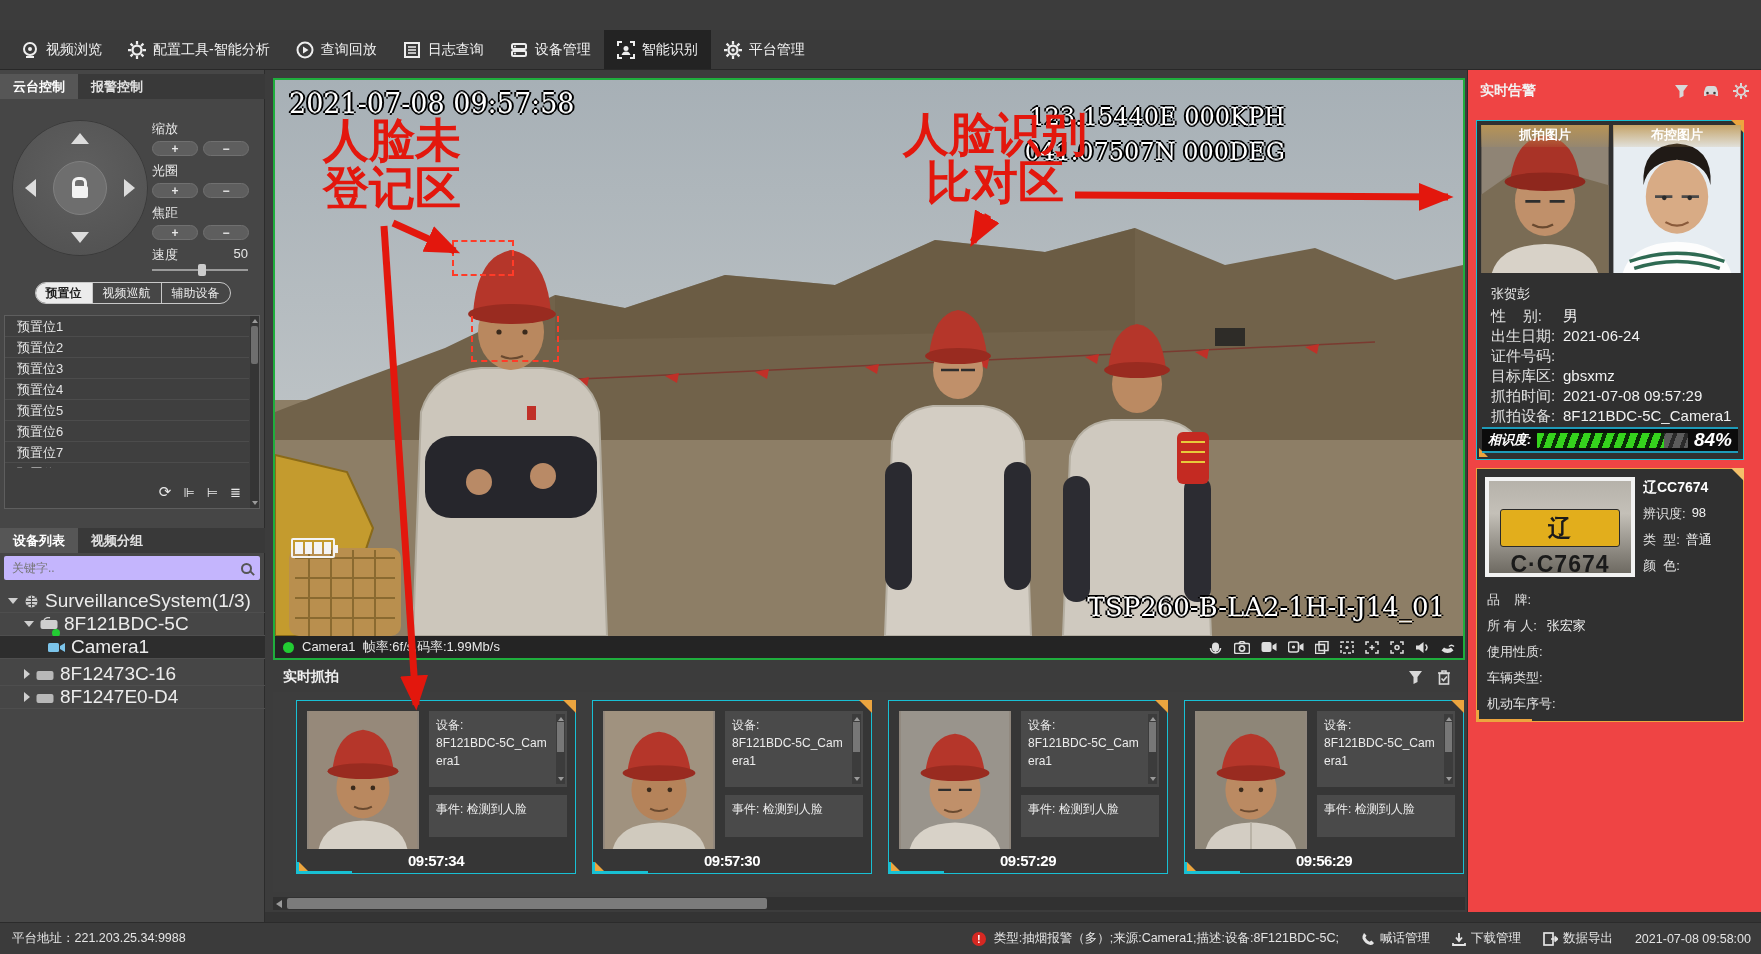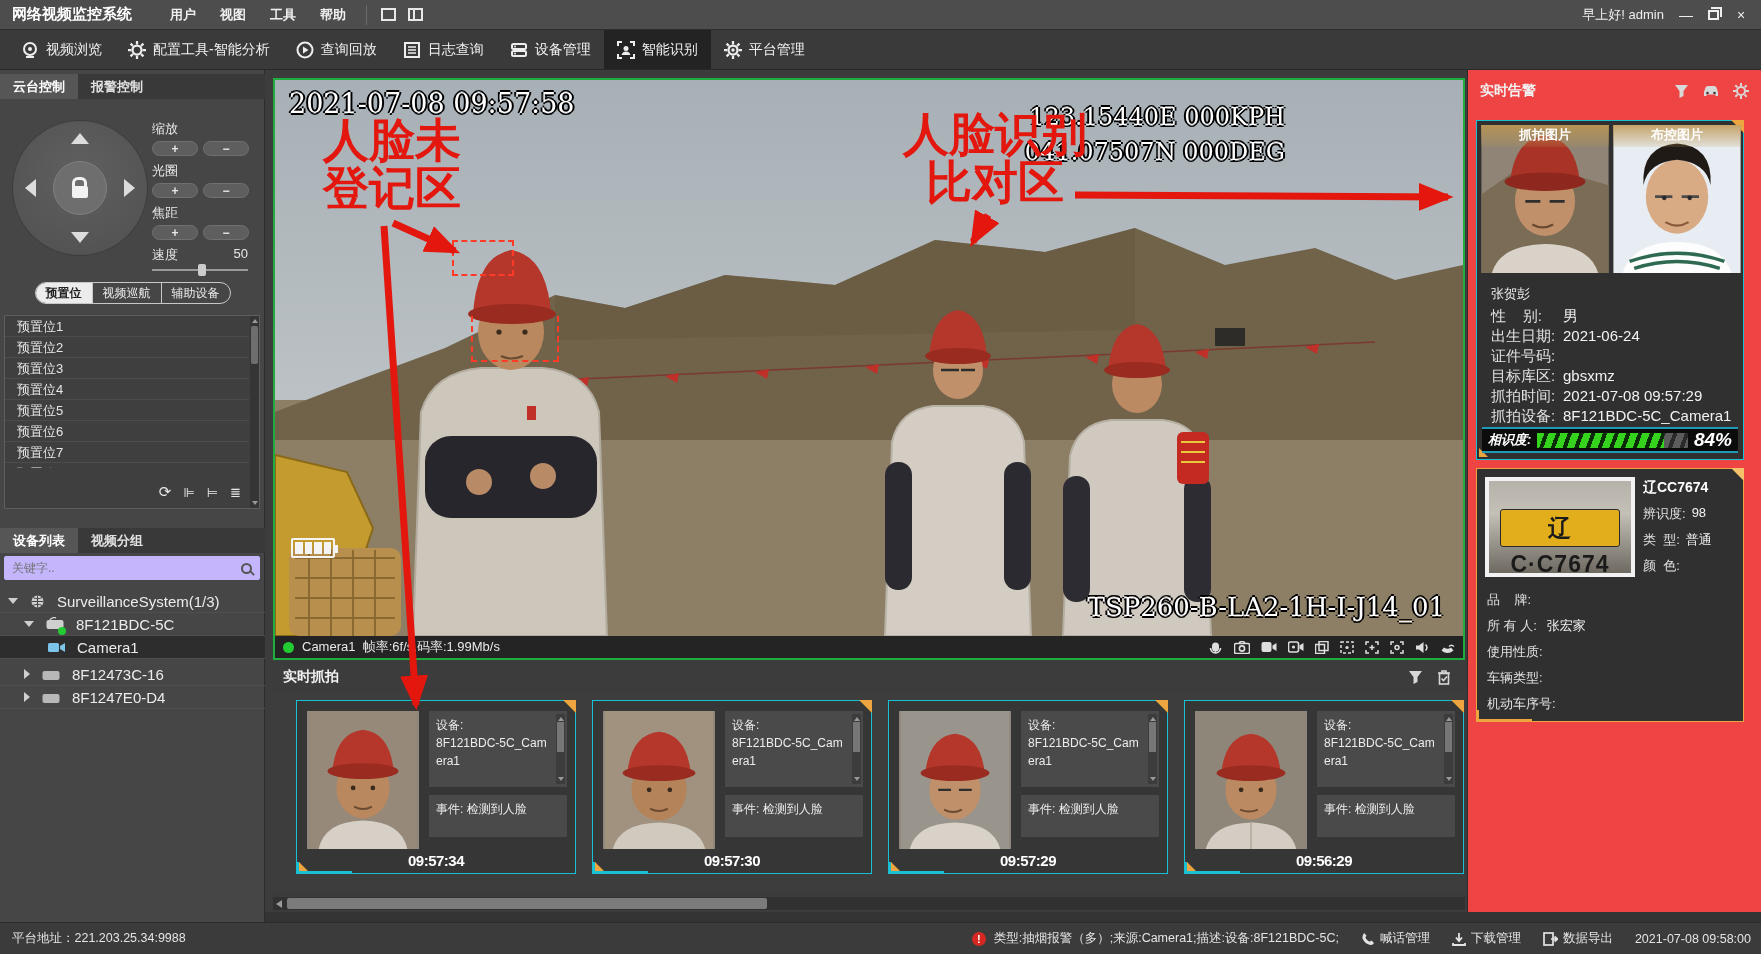--- a/index.html
+++ b/index.html
@@ -64,21 +64,21 @@
   .vscroll .vthumb { position:absolute; left:1px; right:1px; top:10px; height:38px; background:#6e6e6e; border-radius:2px; }
   .varrow { position:absolute; left:2px; width:0; height:0; border-left:3px solid transparent; border-right:3px solid transparent; }
   .varrow.up { top:3px; border-bottom:4px solid #9a9a9a; }
   .varrow.down { bottom:3px; border-top:4px solid #9a9a9a; }
 
   #search-box { position:absolute; left:4px; right:4px; top:486px; height:24px; background:#c4b5fd; border-radius:2px; display:flex; align-items:center; padding:0 8px; }
   #search-input { flex:1; border:none; outline:none; background:transparent; font-size:12px; color:#444; font-family:"Liberation Sans",sans-serif; }
   .mag { width:11px; height:11px; border:2px solid #555; border-radius:50%; position:relative; }
   .mag::after { content:""; position:absolute; width:6px; height:2px; background:#555; transform:rotate(45deg); right:-5px; bottom:-2px; }
 
-  .tree-row { position:absolute; left:0; width:265px; height:23px; display:flex; align-items:center; gap:12px; font-size:15px; color:#ececec; border-bottom:1px solid #4e4e4e; }
+  .tree-row { position:absolute; left:0; width:265px; height:23px; display:flex; align-items:center; gap:6px; font-size:19px; color:#ececec; border-bottom:1px solid #4e4e4e; }
   .tree-row.sel { background:#2d2d2d; }
   .tw { width:0; height:0; }
   .tw.open { border-left:5px solid transparent; border-right:5px solid transparent; border-top:6px solid #cfcfcf; }
   .tw.closed { border-top:5px solid transparent; border-bottom:5px solid transparent; border-left:6px solid #cfcfcf; }
 
   
   #video { position:absolute; left:273px; top:78px; width:1192px; height:582px; border:2px solid #1fae3d; background:#9aa4aa; }
   #scene { position:absolute; left:0; top:0; width:1188px; height:556px; }
   .ovl { position:absolute; pointer-events:none; }
   .vid-ts { left:14px; top:8px; font-family:"DejaVu Serif",serif; font-size:27px; color:#fff; text-shadow:-2px 0 0 #000,2px 0 0 #000,0 -2px 0 #000,0 2px 0 #000; }
@@ -164,36 +164,20 @@
   .sb-btn { display:flex; align-items:center; gap:5px; margin-left:14px; }
   .sb-btn svg { display:block; }
 
   .arrows { position:absolute; left:0; top:0; z-index:60; pointer-events:none; }
 </style>
 </head>
 <body>
 
 <div id="root">
 
-  <div id="titlebar">
-    <span class="app-title">网络视频监控系统</span>
-    <span class="menu">用户</span>
-    <span class="menu">视图</span>
-    <span class="menu">工具</span>
-    <span class="menu">帮助</span>
-    <span class="menu-sep"></span>
-    <span class="layout-ico"></span>
-    <span class="layout-ico split"></span>
-    <div class="tb-right">
-      <span class="greet"><span>早上好!</span> <span>admin</span></span>
-      <span class="win-btn">—</span>
-      <span class="restore-ico"></span>
-      <span class="win-btn">×</span>
-    </div>
-  </div>
 
   <div id="toolbar">
     <div class="tool-item">
       <svg width="18" height="18" viewBox="0 0 18 18">
           <circle cx="9" cy="8" r="6" fill="none" stroke="#eee" stroke-width="2"></circle>
           <circle cx="9" cy="8" r="2" fill="#eee"></circle>
           <path d="M5 16h8" stroke="#eee" stroke-width="2"></path>
         </svg>
       <span>视频浏览</span>
     </div>

